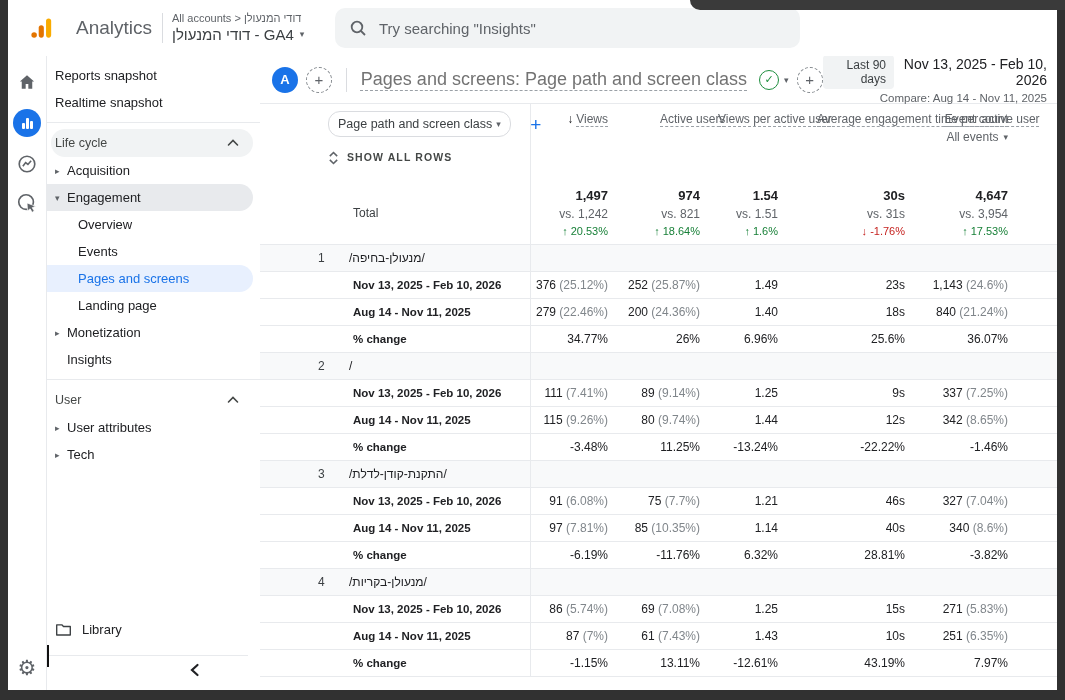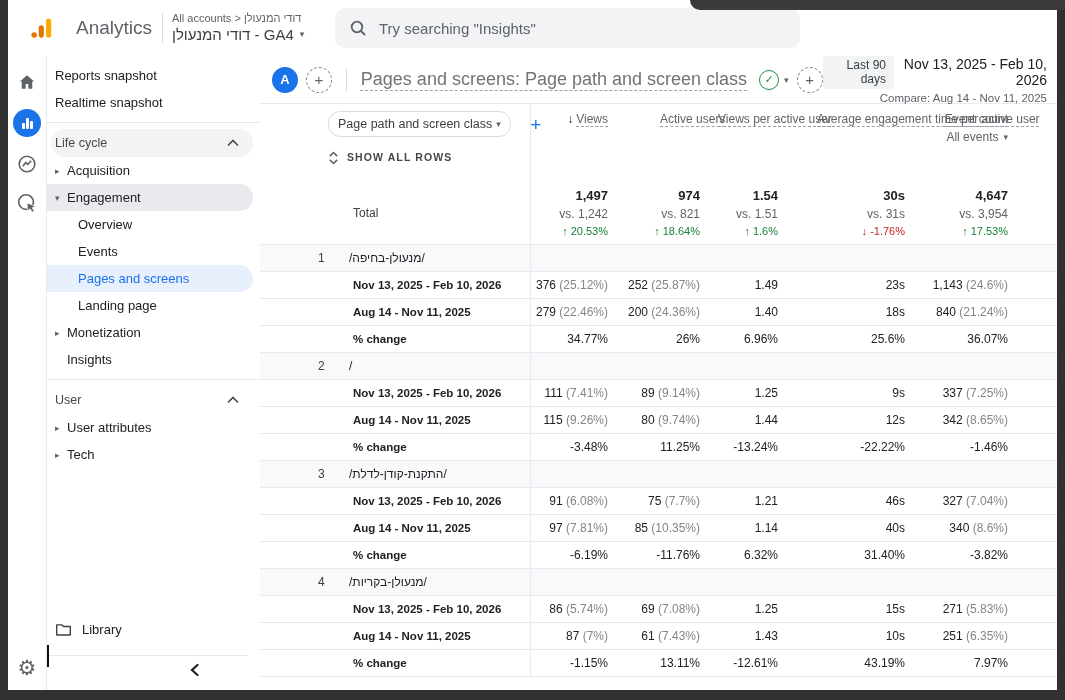--- a/index.html
+++ b/index.html
@@ -465,21 +465,21 @@
               <td class="metric">1.14</td>
               <td class="metric">40s</td>
               <td class="metric"><span>340</span><span class="pct"> (8.6%)</span></td>
             </tr>
             <tr class="drow">
               <td></td>
               <td class="datelabel">% change</td>
               <td class="metric vline">-6.19%</td>
               <td class="metric">-11.76%</td>
               <td class="metric">6.32%</td>
-              <td class="metric">31.40%</td>
+              <td class="metric">28.81%</td>
               <td class="metric">-3.82%</td>
             </tr>
             <tr class="grp">
               <td class="numcell">4</td>
               <td class="dimcell">/מנעולן-בקריות/</td>
               <td class="vline"></td>
               <td></td>
               <td></td>
               <td></td>
               <td></td>

